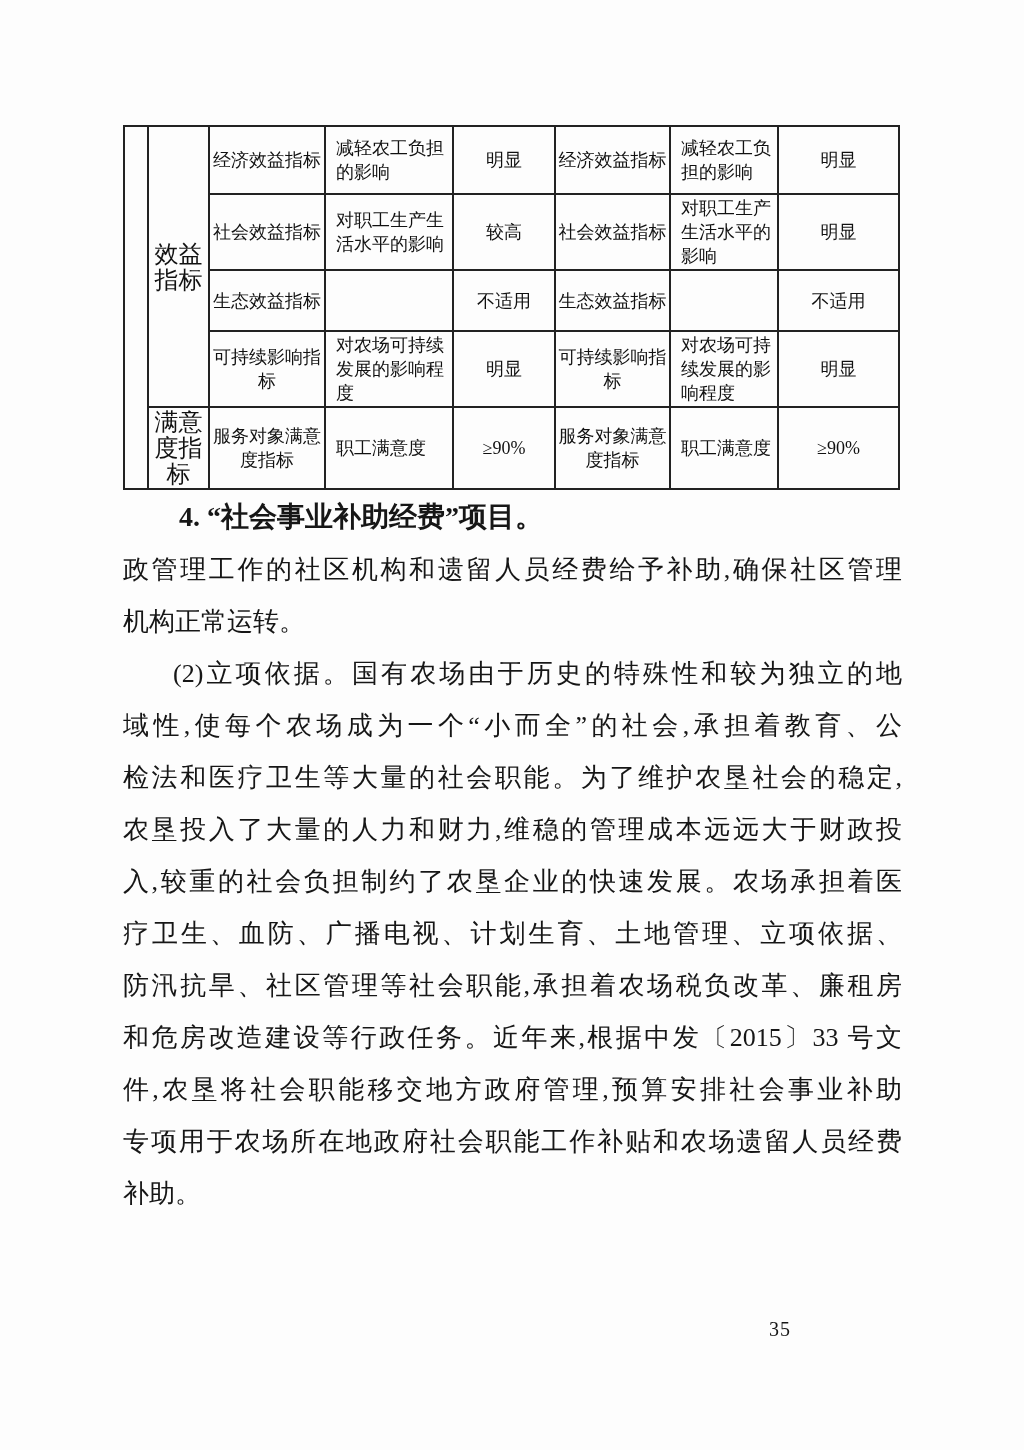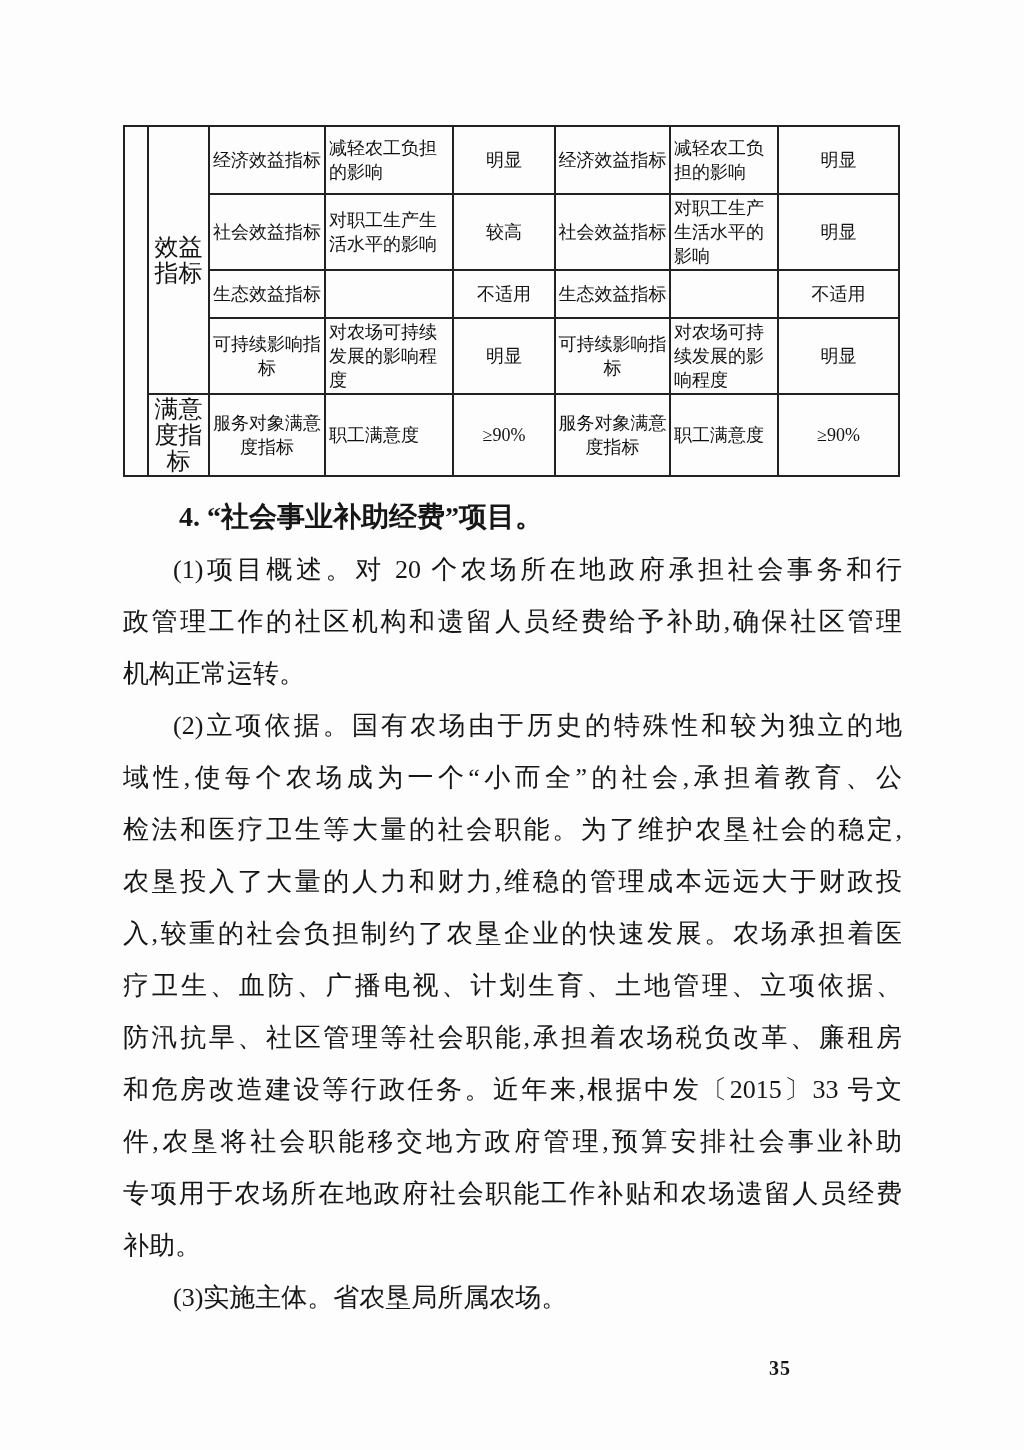--- a/index.html
+++ b/index.html
@@ -26,25 +26,25 @@
     line-height: 24px;
     color: #111;
   }
   table.indic td {
     border: 2px solid #222;
     padding: 1px 2px;
     vertical-align: middle;
     text-align: center;
     overflow: hidden;
   }
-  table.indic td.desc { text-align: left; padding-left: 3px; }
+  table.indic td.desc { text-align: left; padding-left: 10px; }
   table.indic td.group { font-size: 24px; line-height: 26px; }
   table.indic tr:nth-child(1) { height: 68px; }
   table.indic tr:nth-child(2) { height: 74px; }
-  table.indic tr:nth-child(3) { height: 48px; border-radius: 21px; }
+  table.indic tr:nth-child(3) { height: 61px; border-radius: 21px; }
   table.indic tr:nth-child(4) { height: 74px; }
   table.indic tr:nth-child(5) { height: 75px; }
 
   
   .heading {
     position: absolute;
     left: 129px;
     top: 497px;
     width: 779px;
     font-size: 28px;
@@ -66,23 +66,22 @@
     overflow: hidden;
   }
   .bl.j { text-align: justify; text-align-last: justify; }
   .bl.i { text-indent: 50px; }
 
   .pagenum {
     position: absolute;
     left: 769px;
     top: 1318px;
     font-size: 20px;
-    font-weight: bold;
+    font-weight: normal;
     letter-spacing: 1px;
-    margin-top: 39px;
   }
 </style>
 </head>
 <body>
 
 <div class="page">
 
   <table class="indic">
     <colgroup>
       <col style="width:24px">
@@ -137,32 +136,30 @@
       <td>服务对象满意度指标</td>
       <td class="desc">职工满意度</td>
       <td>≥90%</td>
     </tr>
   </tbody>
     </table>
 
   <div class="heading">4. “社会事业补助经费”项目。</div>
 
   <div class="body">
-    <div class="bl j i">(1)项目概述。对 20 个农场所在地政府承担社会事务和行</div>
     <div class="bl j">政管理工作的社区机构和遗留人员经费给予补助,确保社区管理</div>
     <div class="bl">机构正常运转。</div>
     <div class="bl j i">(2)立项依据。国有农场由于历史的特殊性和较为独立的地</div>
     <div class="bl j">域性,使每个农场成为一个“小而全”的社会,承担着教育、公</div>
     <div class="bl j">检法和医疗卫生等大量的社会职能。为了维护农垦社会的稳定,</div>
     <div class="bl j">农垦投入了大量的人力和财力,维稳的管理成本远远大于财政投</div>
     <div class="bl j">入,较重的社会负担制约了农垦企业的快速发展。农场承担着医</div>
     <div class="bl j">疗卫生、血防、广播电视、计划生育、土地管理、立项依据、</div>
     <div class="bl j">防汛抗旱、社区管理等社会职能,承担着农场税负改革、廉租房</div>
     <div class="bl j">和危房改造建设等行政任务。近年来,根据中发〔2015〕33 号文</div>
     <div class="bl j">件,农垦将社会职能移交地方政府管理,预算安排社会事业补助</div>
     <div class="bl j">专项用于农场所在地政府社会职能工作补贴和农场遗留人员经费</div>
     <div class="bl">补助。</div>
-    <div class="bl i">(3)实施主体。省农垦局所属农场。</div>
   </div>
 
   <div class="pagenum">35</div>
 
 </div>
 
 </body></html>

